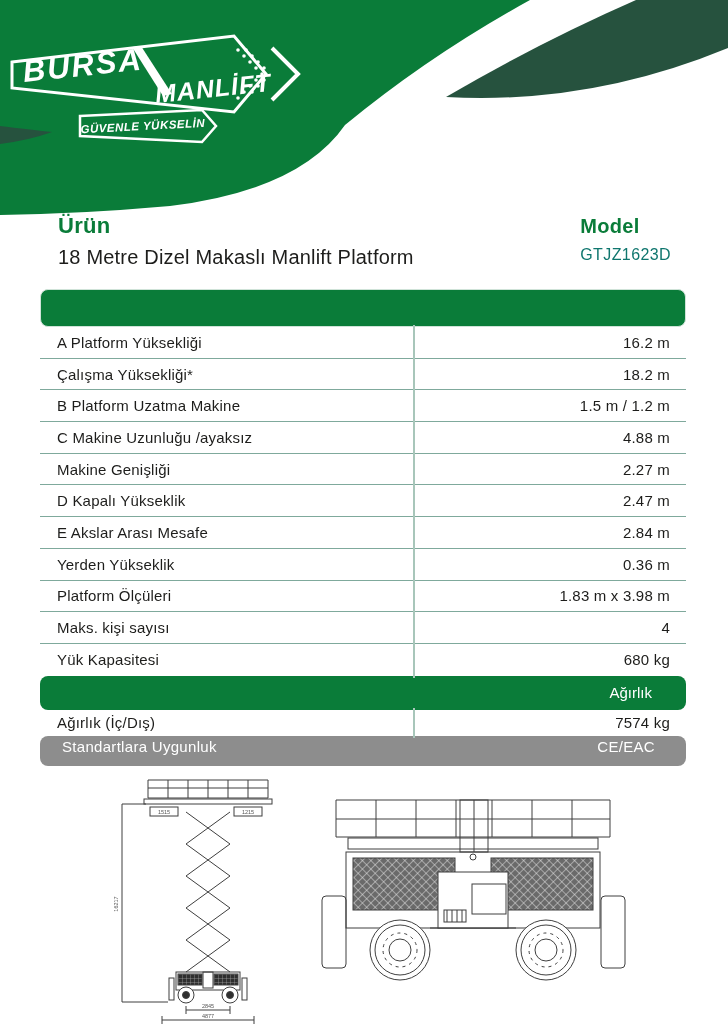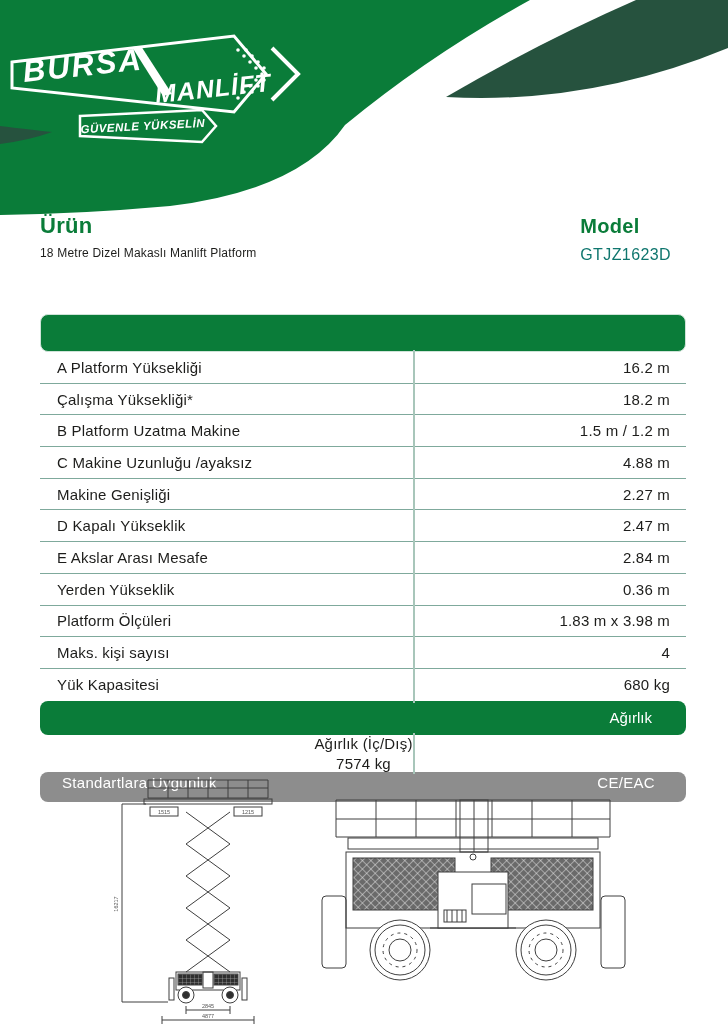--- a/index.html
+++ b/index.html
@@ -6,40 +6,40 @@
   body{
     width:728px;height:1030px;background:#ffffff;overflow:hidden;position:relative;
     font-family:"Liberation Sans", sans-serif;color:#1d1d1b;
   }
   .page{position:relative;width:728px;height:1030px;}
 
   
   .header-svg{position:absolute;top:0;left:0;}
 
   
-  .titles{position:absolute;top:213px;left:40px;right:57px;display:flex;justify-content:space-between;align-items:flex-start;gap:28px;}
+  .titles{position:absolute;top:213px;left:58px;right:57px;display:flex;justify-content:space-between;align-items:flex-start;gap:28px;}
   .product-label{font-size:22px;font-weight:bold;color:#0a7c39;margin:0 0 7px 0;letter-spacing:.3px;}
-  .product-name{font-size:12px;color:#1d1d1b;letter-spacing:.2px;}
+  .product-name{font-size:20px;color:#1d1d1b;letter-spacing:.2px;}
   .model-block{text-align:left;}
   .model-label{font-size:20px;font-weight:bold;color:#0a7c39;margin:2px 0 8px 0;letter-spacing:.3px;}
   .model-value{font-size:16px;color:#0f766e;letter-spacing:.4px;}
 
   
-  .spec-table{position:absolute;top:314px;left:40px;width:646px;}
+  .spec-table{position:absolute;top:289px;left:40px;width:646px;}
   .bar{box-sizing:border-box;display:flex;align-items:center;justify-content:space-between;border-radius:8px;}
   .bar.top{height:38px;background:#0a7c39;border:1px solid #cfe3d8;}
   .rows{border-bottom:0;}
   .row{box-sizing:border-box;position:relative;height:31.7px;display:flex;align-items:center;
        justify-content:space-between;padding:0 16px 0 17px;border-bottom:1.6px solid #7fa99c;font-size:15px;}
   .row:last-child{border-bottom:0;}
   .row::after{content:"";position:absolute;left:373px;top:-2px;bottom:-2px;width:2px;background:#a8c6ba;}
   .row .lbl{letter-spacing:.2px;}
   .row .val{letter-spacing:.2px;text-align:center;}
   .bar.weight{height:34px;background:#0a7c39;color:#fff;font-size:15px;justify-content:flex-end;padding:0 34px 0 20px;}
-  .row.weight-row{height:37px;border-bottom:0;flex-direction:column;}
+  .row.weight-row{height:26px;border-bottom:0;}
   .bar.standards{height:30px;background:#8d8d8d;color:#fff;font-size:15px;padding:0 31px 8px 22px;letter-spacing:.3px;}
 
   
   .diag-left{position:absolute;left:98px;top:774px;}
   .diag-right{position:absolute;left:320px;top:792px;}
   svg text{font-family:"Liberation Sans", sans-serif;}
 </style>
 </head>
 <body>
 <div class="page">

